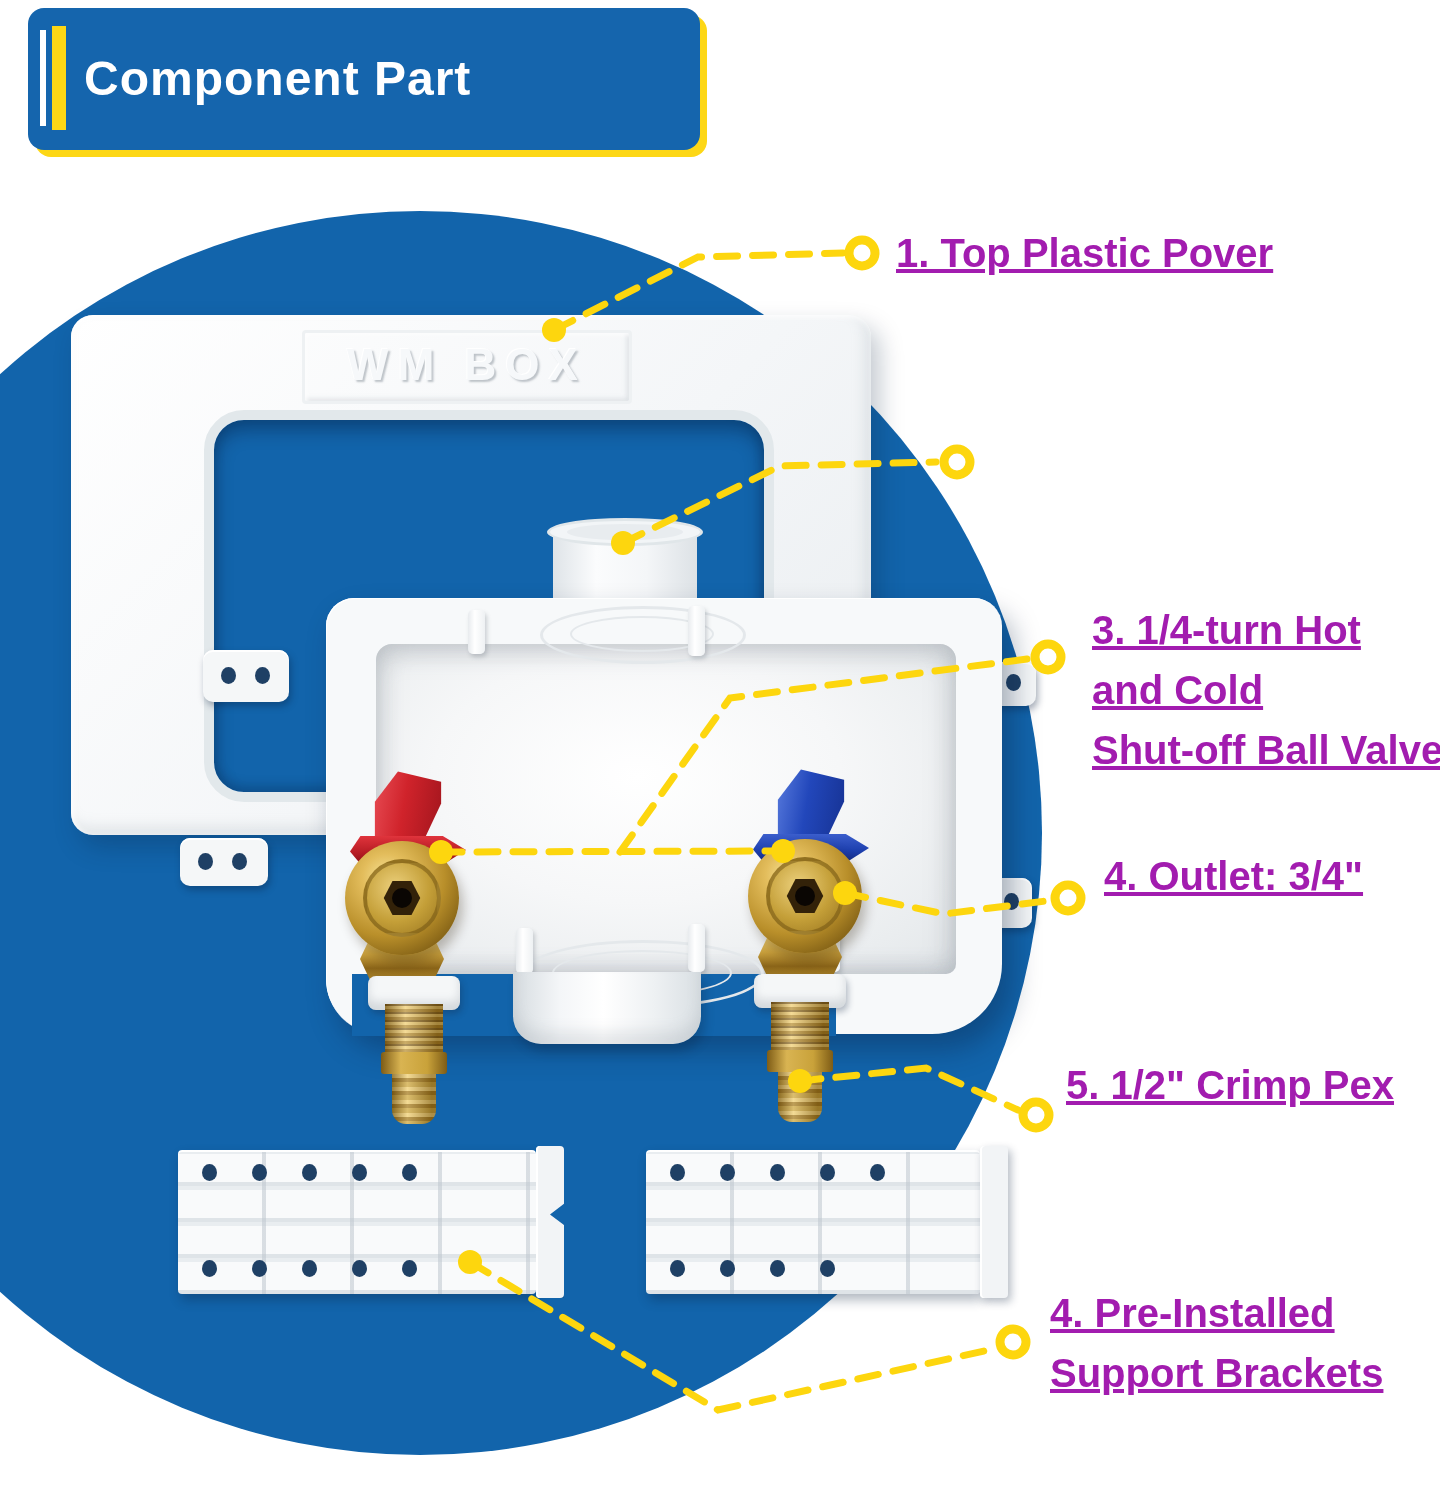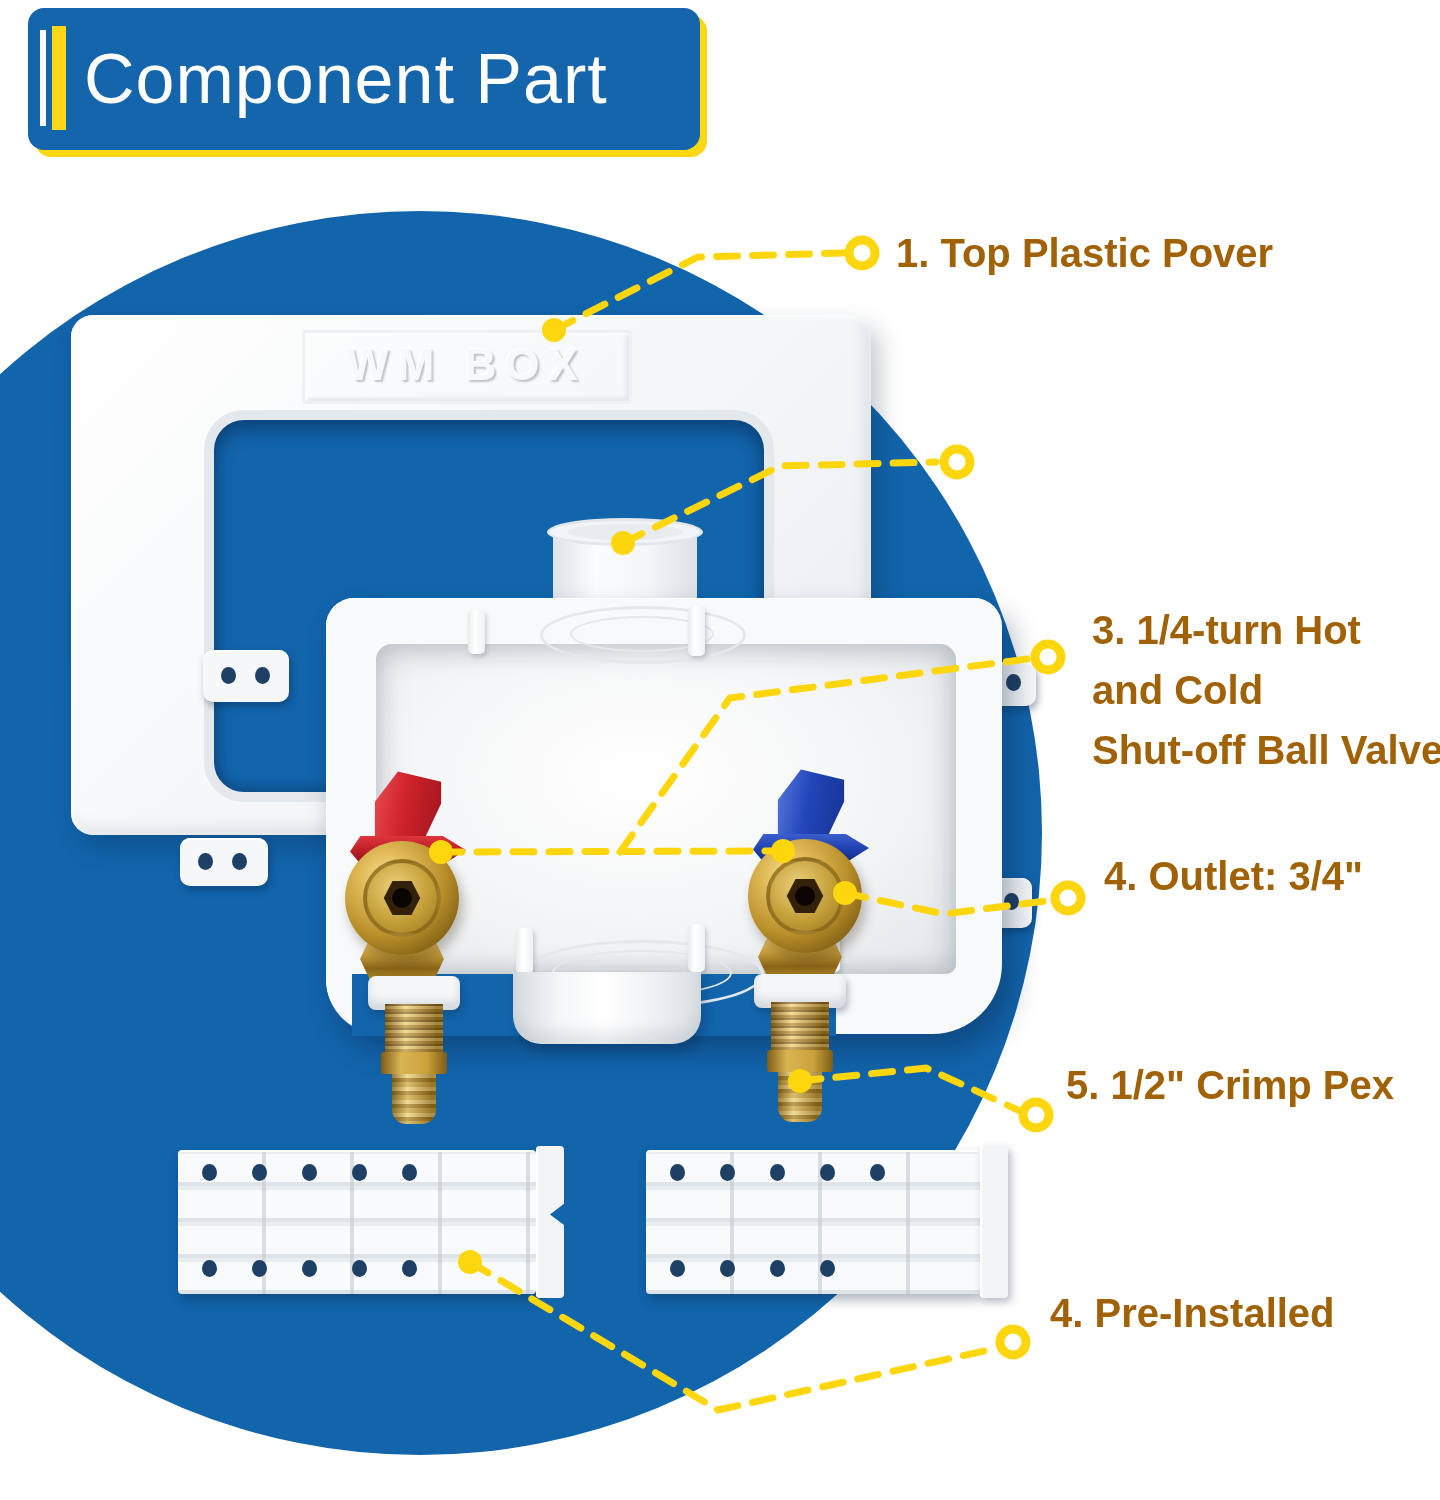--- a/index.html
+++ b/index.html
@@ -6,21 +6,21 @@
   .canvas{position:relative;width:1440px;height:1500px;background:#ffffff;overflow:hidden;
           font-family:"Liberation Sans", sans-serif;}
   .abs{position:absolute;}
 
   
   .header{position:absolute;left:28px;top:8px;width:672px;height:142px;background:#1565ad;
           border-radius:16px;box-shadow:7px 7px 0 #fdd716;}
   .accent-white{position:absolute;left:12px;top:22px;width:6px;height:96px;background:#ffffff;}
   .accent-yellow{position:absolute;left:24px;top:18px;width:14px;height:104px;background:#fdd716;}
   .title{position:absolute;left:56px;top:0;width:600px;height:142px;line-height:142px;
-         color:#ffffff;font-size:70px;font-weight:400;letter-spacing:1px;white-space:nowrap;}
+         color:#ffffff;font-size:48px;font-weight:700;letter-spacing:1px;white-space:nowrap;}
 
   
   .bg-circle{position:absolute;left:-202px;top:211px;width:1244px;height:1244px;border-radius:50%;
              background:#1264ab;}
 
   
   .faceplate{position:absolute;left:71px;top:315px;width:800px;height:520px;border-radius:22px;
              background:linear-gradient(135deg,#ffffff 0%,#f4f6f8 55%,#e9edf0 100%);
              box-shadow:8px 12px 24px rgba(8,30,60,.25), inset 2px 2px 6px #ffffff,
                         inset -6px -8px 14px rgba(160,170,180,.25);}
@@ -115,21 +115,21 @@
   .bracket-right{left:646px;top:1150px;width:334px;}
   .bcap{position:absolute;width:28px;height:152px;background:#f2f4f6;border-radius:4px;
         box-shadow:3px 4px 8px rgba(10,30,60,.3), inset 2px 0 0 #ffffff;}
   .bcap-left{left:536px;top:1146px;clip-path:polygon(0 0,100% 0,100% 38%,50% 45%,100% 52%,100% 100%,0 100%);}
   .bcap-right{left:980px;top:1146px;}
 
   
   .overlay{position:absolute;left:0;top:0;width:1440px;height:1500px;pointer-events:none;}
 
   
-  .label{position:absolute;color:#a16207;font-size:40px;font-weight:700;white-space:nowrap;}
+  .label{position:absolute;color:#a21caf;font-size:40px;font-weight:700;white-space:nowrap;text-decoration:underline;}
   .label span{display:block;height:60px;line-height:60px;}
   .l1{left:896px;top:223px;}
   .l2{left:1002px;top:432px;}
   .l3{left:1092px;top:600px;}
   .l4{left:1104px;top:846px;}
   .l5{left:1066px;top:1055px;}
   .l6{left:1050px;top:1283px;}
 </style>
 </head>
 <body>
@@ -269,20 +269,21 @@
     <span>Shut-off Ball Valve</span>
   </div>
   <div class="label l4">
     <span>4. Outlet: 3/4"</span>
   </div>
   <div class="label l5">
     <span>5. 1/2" Crimp Pex</span>
   </div>
   <div class="label l6">
     <span>4. Pre-Installed</span>
+    <span>Support Brackets</span>
   </div>
 
   <div class="header">
     <div class="accent-white"></div>
     <div class="accent-yellow"></div>
     <span class="title">Component Part</span>
   </div>
 
 </div>
 

